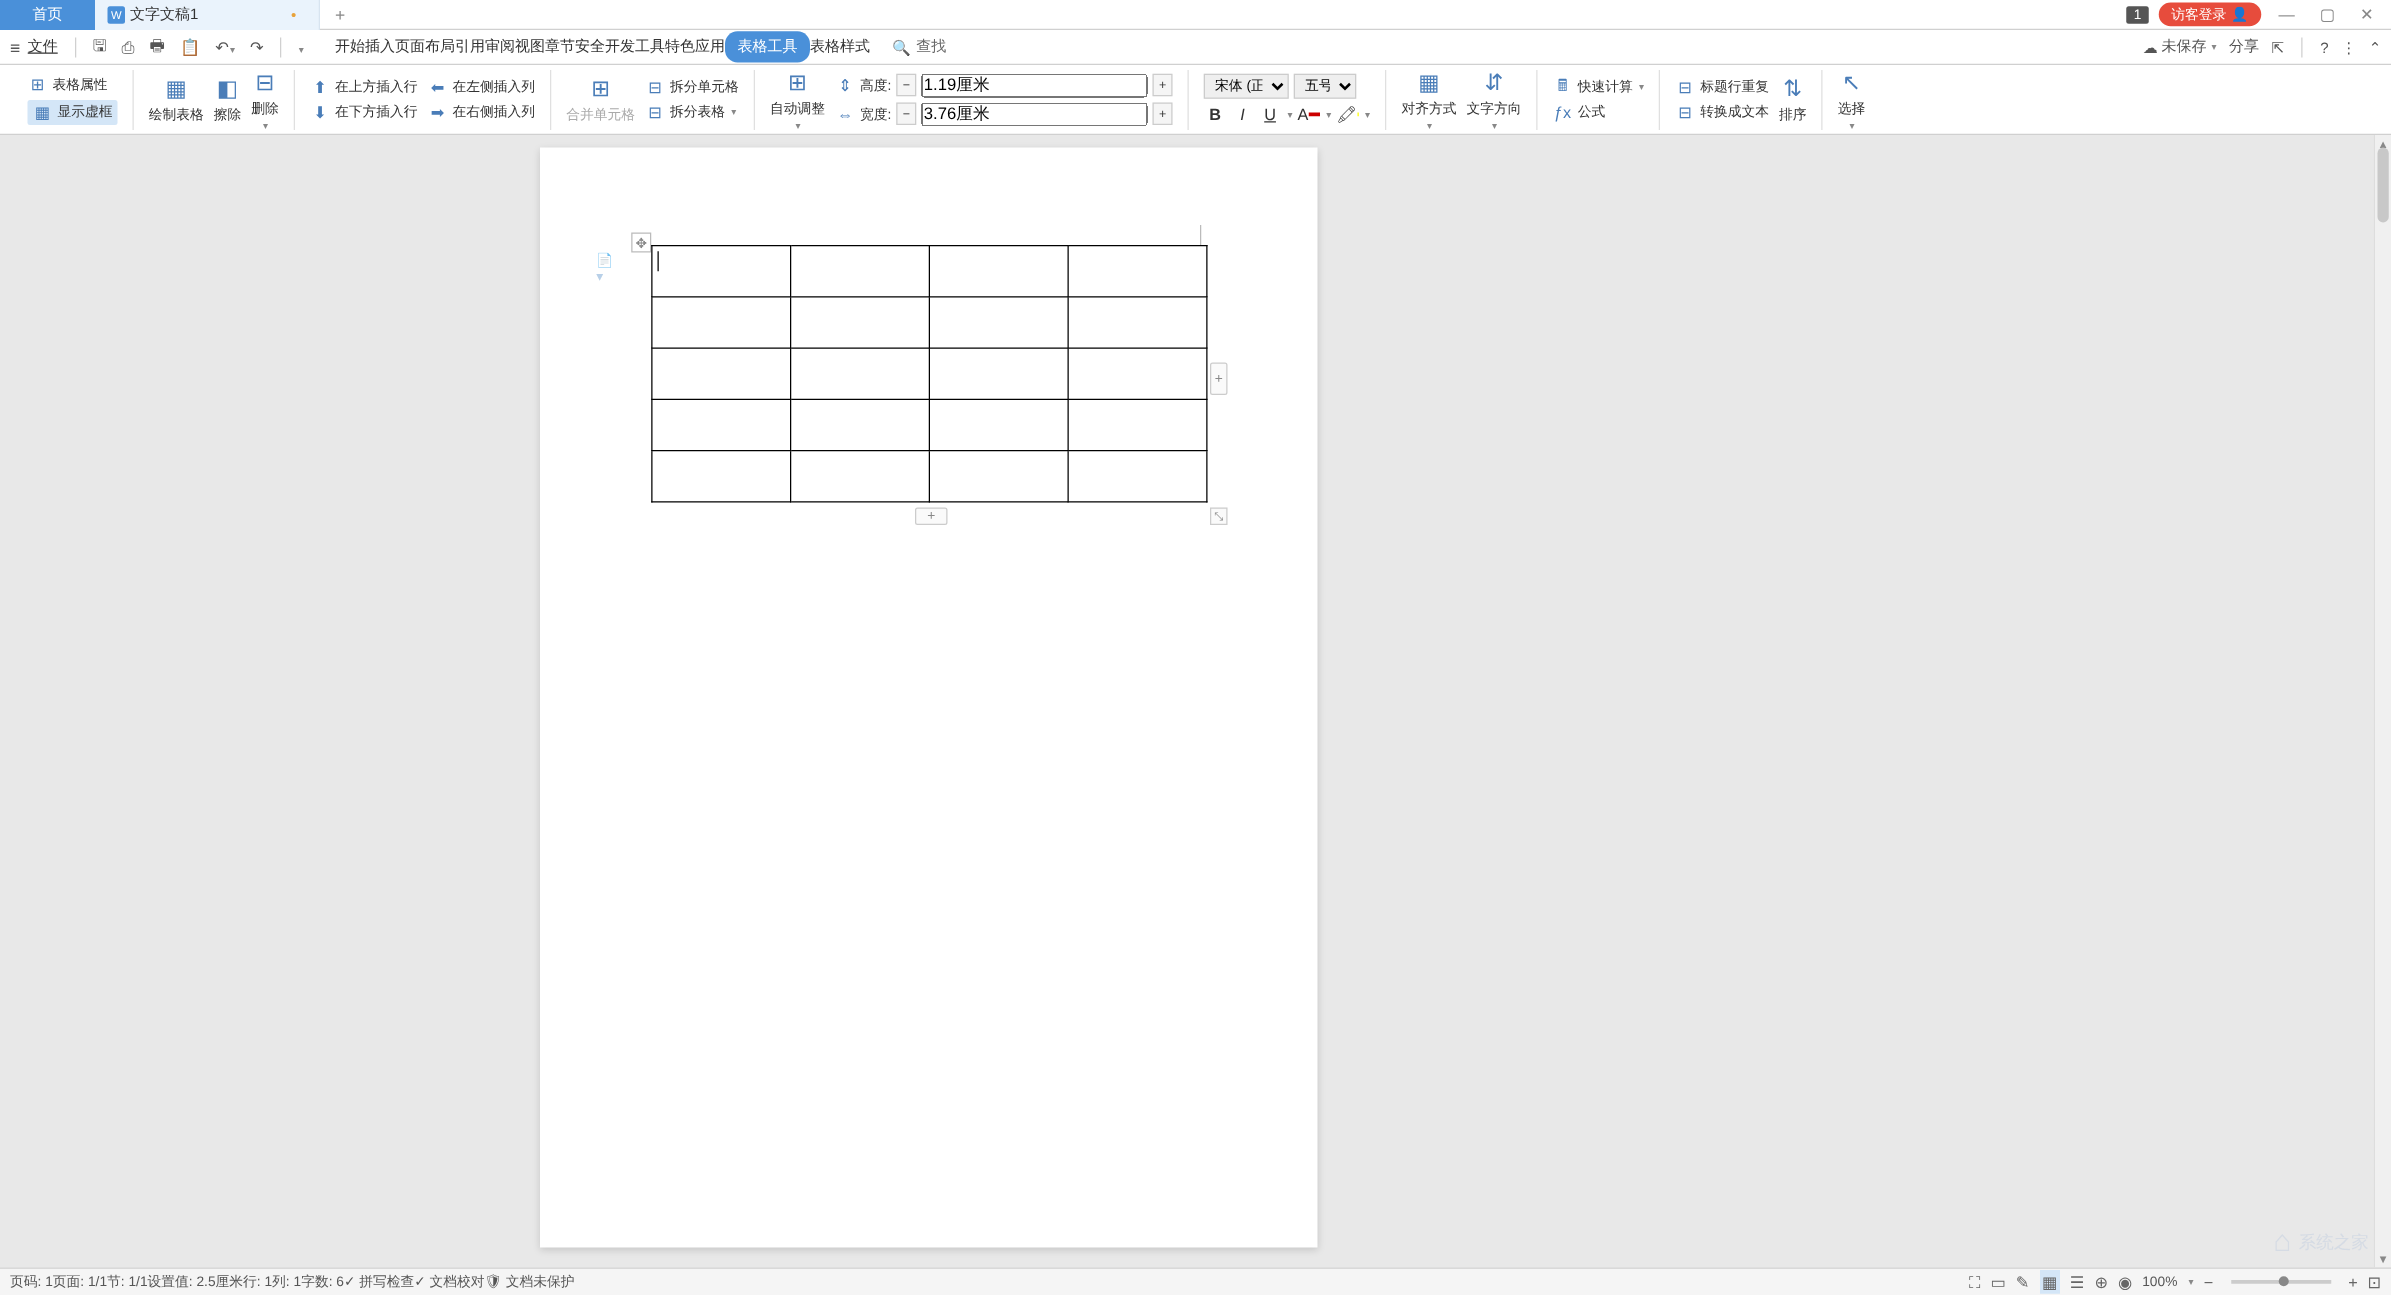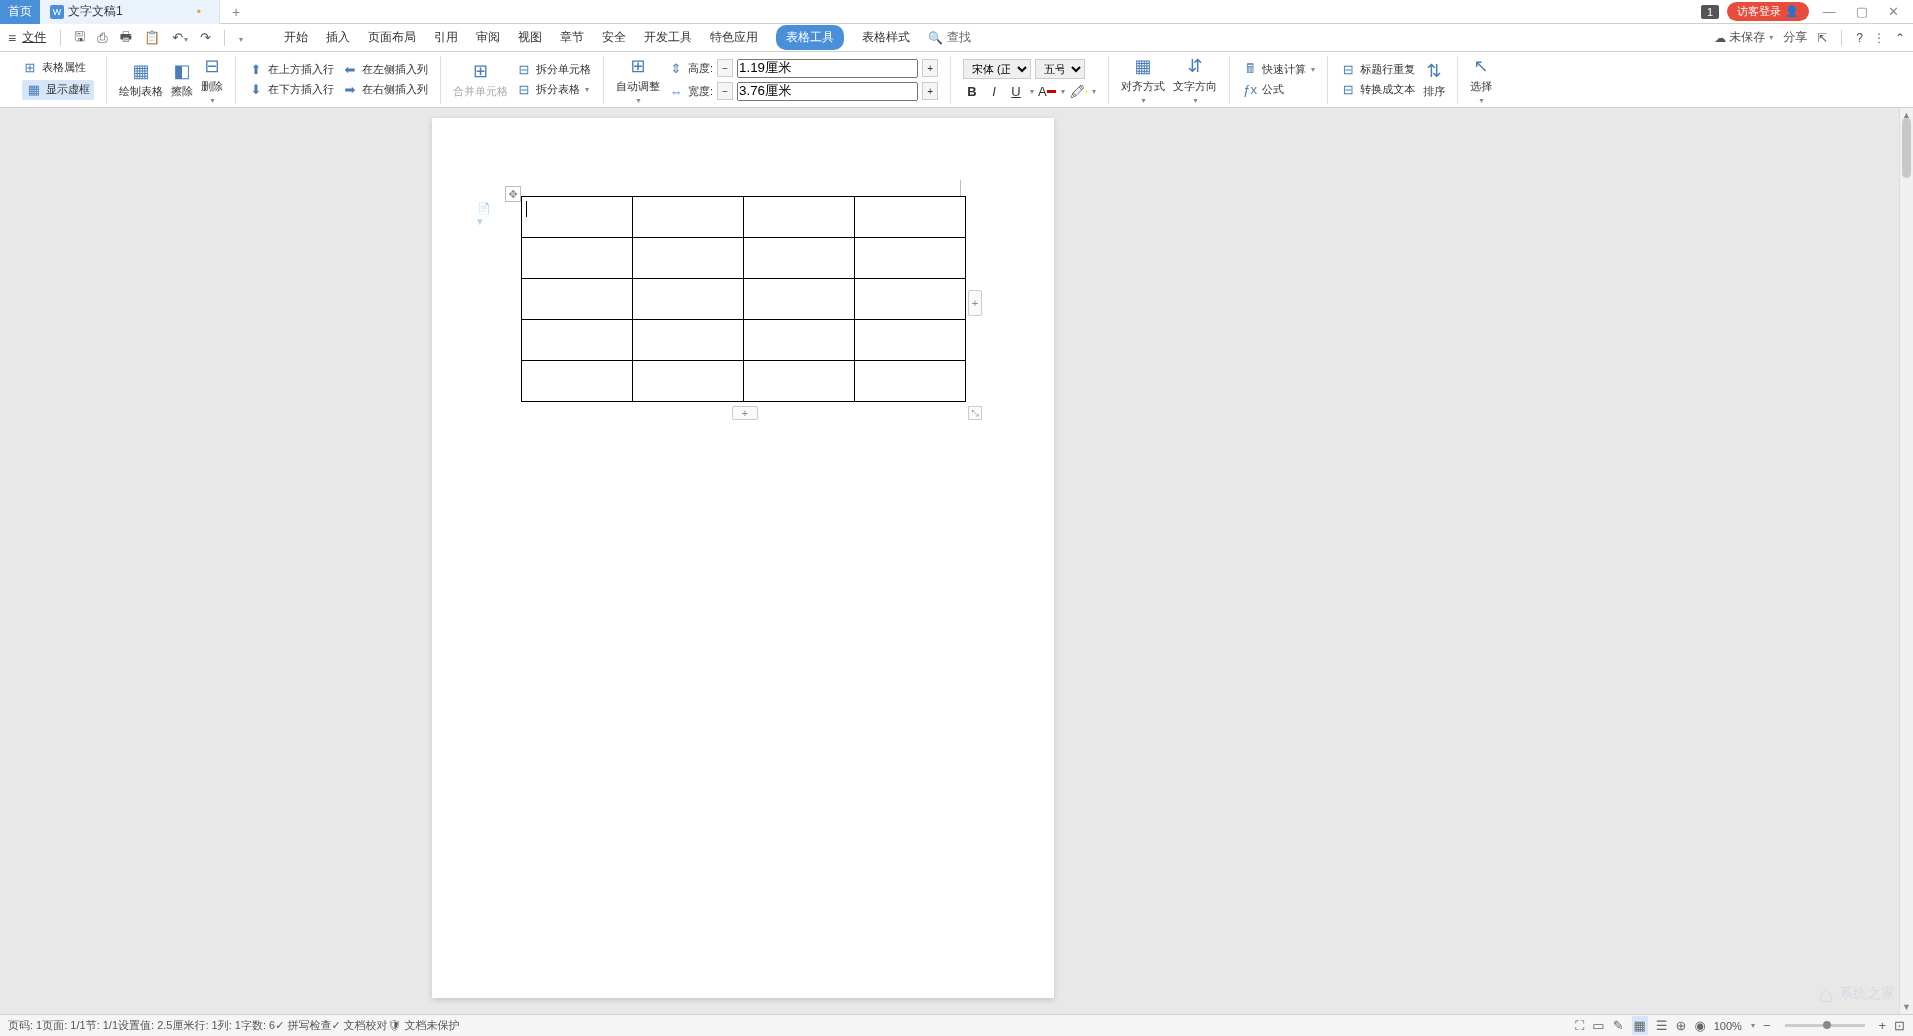--- a/index.html
+++ b/index.html
@@ -1,38 +1,38 @@
 <!DOCTYPE html>
 <html><head>
   <meta charset="utf-8">
   <style>
     * { margin: 0; padding: 0; box-sizing: border-box; font-family: "Microsoft YaHei", "SimSun", sans-serif; }
     body { background: #e8e8e8; overflow: hidden; font-size: 12px; color: #333; }
     
     
     .title-bar { height: 24px; background: #fff; display: flex; align-items: center; border-bottom: 1px solid #d0d0d0; }
-    .tab-home { background: #4a90d9; color: #fff; padding: 4px 8px; height: 24px; display: flex; align-items: center; font-size: 12px; }
+    .tab-home { background: #4a90d9; color: #fff; padding: 4px 26px; height: 24px; display: flex; align-items: center; font-size: 12px; }
     .tab-doc { background: #eaf3fc; padding: 4px 10px; height: 24px; display: flex; align-items: center; gap: 4px; font-size: 12px; border-right: 1px solid #d8e4f0; position: relative; min-width: 180px; }
     .tab-doc .doc-icon { width: 14px; height: 14px; background: #4a90d9; color: #fff; font-size: 9px; display: flex; align-items: center; justify-content: center; border-radius: 2px; }
     .tab-doc .dirty { color: #e8a23a; margin-left: auto; margin-right: 8px; }
     .tab-add { padding: 0 12px; color: #888; font-size: 14px; cursor: pointer; }
     .title-spacer { flex: 1; }
     .title-right { display: flex; align-items: center; gap: 8px; padding-right: 8px; }
     .badge-1 { background: #555; color: #fff; padding: 1px 6px; border-radius: 2px; font-size: 11px; }
     .login-btn { background: #e74c3c; color: #fff; padding: 2px 10px; border-radius: 10px; font-size: 11px; display: flex; align-items: center; gap: 4px; }
     .win-btn { color: #888; font-size: 13px; padding: 0 6px; cursor: pointer; }
     
     
     .menu-bar { height: 28px; background: #fff; display: flex; align-items: center; padding: 0 8px; border-bottom: 1px solid #d0d0d0; gap: 2px; }
     .menu-left { display: flex; align-items: center; gap: 6px; }
     .hamburger { font-size: 14px; color: #555; }
     .file-label { font-size: 12px; color: #333; margin-right: 4px; text-decoration: underline; }
     .qat-btn { color: #555; font-size: 13px; padding: 0 3px; cursor: pointer; }
     .qat-sep { width: 1px; height: 16px; background: #d0d0d0; margin: 0 4px; }
-    .menu-tabs { display: flex; gap: 18px; margin-left: 36px; align-items: center; }
+    .menu-tabs { display: flex; margin-left: 20px; align-items: center; }
     .menu-tab { font-size: 12px; color: #333; cursor: pointer; padding: 4px 0; }
     .menu-tab.active { background: #4a90d9; color: #fff; padding: 4px 10px; border-radius: 10px; }
     .search-box { display: flex; align-items: center; gap: 4px; margin-left: 16px; color: #666; }
     .menu-right { margin-left: auto; display: flex; align-items: center; gap: 10px; }
     .menu-right-item { display: flex; align-items: center; gap: 3px; color: #555; font-size: 12px; cursor: pointer; }
     
     
     .ribbon { height: 56px; background: #fff; display: flex; align-items: center; padding: 0 10px; border-bottom: 1px solid #d0d0d0; }
     .ribbon-group { display: flex; align-items: center; padding: 0 8px; border-right: 1px solid #e0e0e0; height: 48px; }
     .ribbon-group:last-child { border-right: none; }

